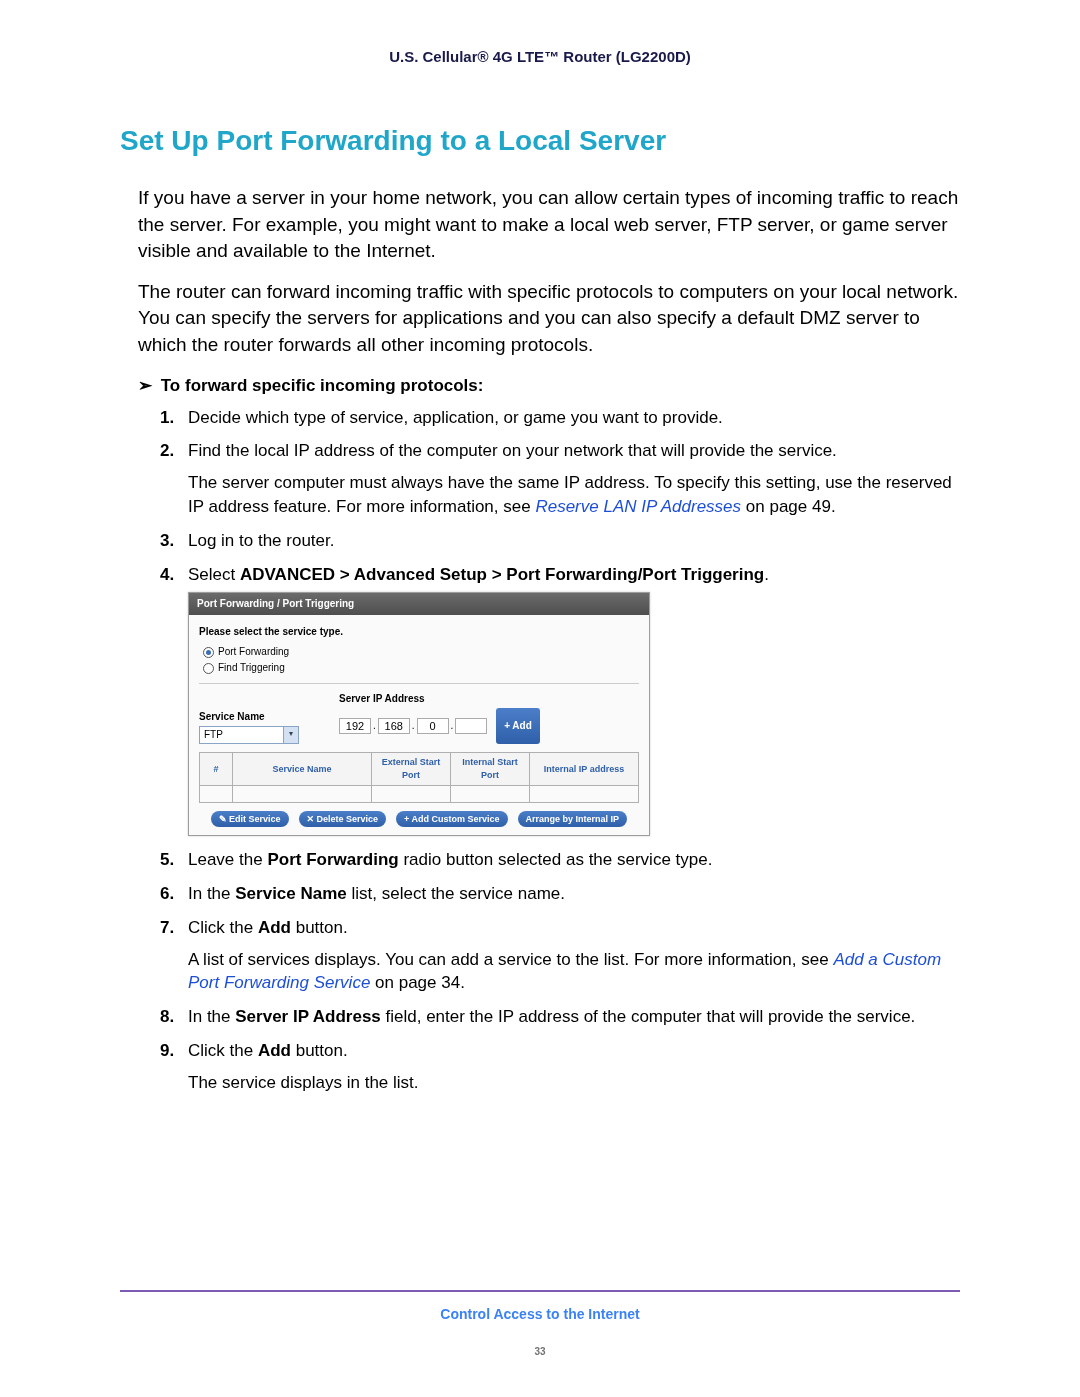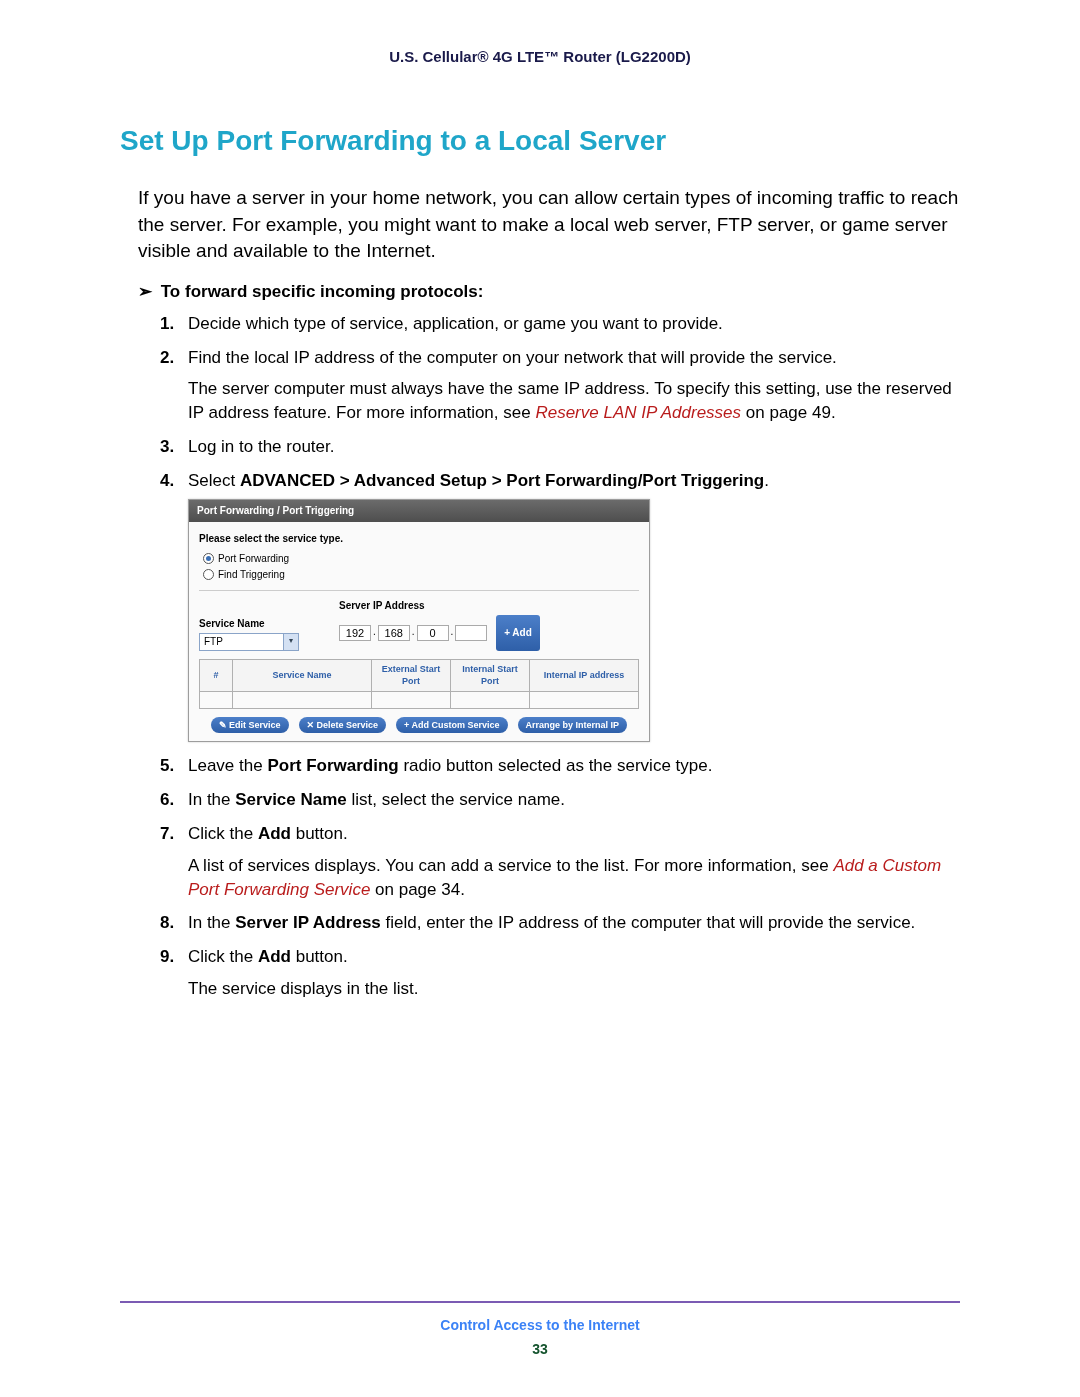--- a/index.html
+++ b/index.html
@@ -62,21 +62,21 @@
     counter-increment: step;
     content: counter(step) ".";
     font-weight: bold;
     position: absolute;
     left: 0;
   }
   .step-sub {
     margin-top: 8px;
   }
   .link-ref {
-    color: #b91c1c;
+    color: #1d4ed8;
     font-style: italic;
   }
   .bold { font-weight: bold; }
 
   
   .ui-shot {
     border: 1px solid #9d9d9d;
     width: 460px;
     background: #e8e8e8;
     font-size: 10px;
@@ -130,31 +130,32 @@
   .tbl th{border:1px solid #b0b0b0;font-size:9px;font-weight:bold;color:#2e5fa8;background:#f4f4f4;padding:3px 4px;}
   .tbl td{border:1px solid #b0b0b0;height:14px;}
   .btn-row{text-align:center;margin-top:8px;display:flex;justify-content:center;gap:10px;}
   .btn-med{background:linear-gradient(#4c7fc9,#2e5fa8);color:#fff;border-radius:8px;padding:2px 8px;font-weight:bold;font-size:9px;white-space:nowrap;}
 
   .footer-area{
     position:absolute;bottom:40px;left:120px;right:120px;
     border-top:2px solid #7b5bb3;padding-top:14px;text-align:center;
   }
   .footer-title{color:#3b82f6;font-weight:bold;font-size:14px;}
-  .footer-page{color:#14532d;font-weight:bold;font-size:14px;margin-top:8px;}
+  .footer-page{color:#737373;font-weight:bold;font-size:10px;margin-top:24px;}
 </style>
 </head>
 <body>
 
 <div class="page">
   <div class="doc-header">U.S. Cellular® 4G LTE™ Router (LG2200D)</div>
 
   <div class="section-title">Set Up Port Forwarding to a Local Server</div>
 
   <p class="body-para">If you have a server in your home network, you can allow certain types of incoming traffic to reach the server. For example, you might want to make a local web server, FTP server, or game server visible and available to the Internet.</p>
+  <p class="body-para">The router can forward incoming traffic with specific protocols to computers on your local network. You can specify the servers for applications and you can also specify a default DMZ server to which the router forwards all other incoming protocols.</p>
 
   <div class="proc-head">
     <span class="arrow">➢</span>
     <span>To forward specific incoming protocols:</span>
   </div>
 
   <ol class="steps">
     <li><span>Decide which type of service, application, or game you want to provide.</span></li>
 
     <li>

